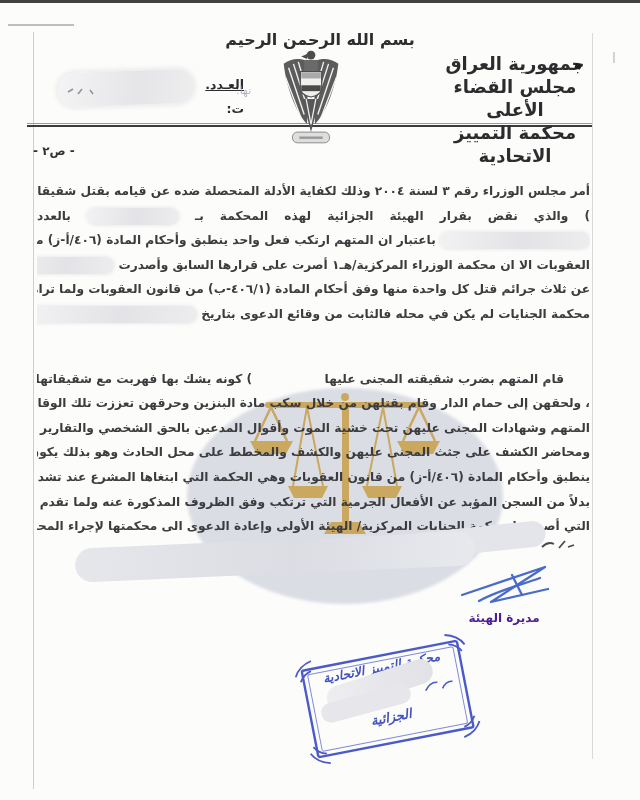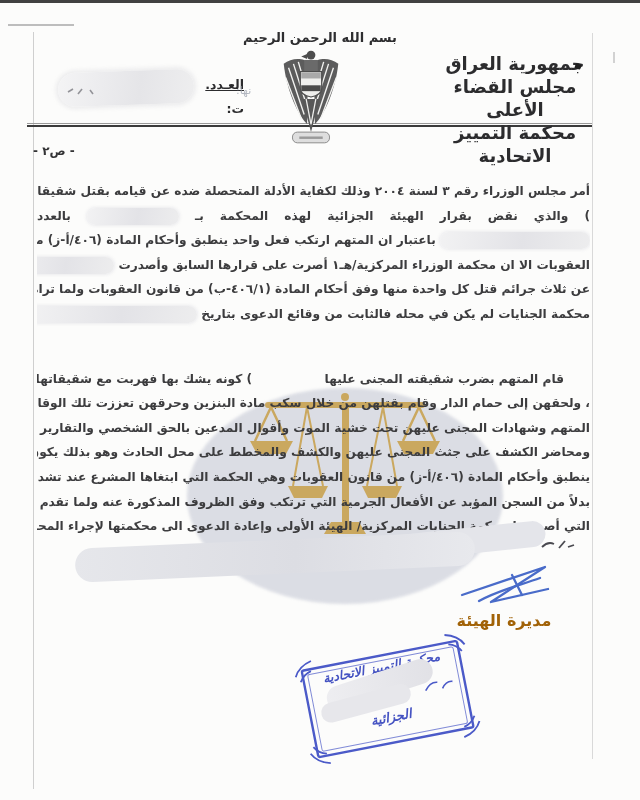--- a/index.html
+++ b/index.html
@@ -10,21 +10,21 @@
   .abs{position:absolute;}
 
   
   .top-bar{left:0;top:0;width:640px;height:3px;background:#414141;z-index:6;}
   .topleft-line{left:8px;top:24px;width:66px;height:2px;background:#bdbdbd;}
   .left-border{left:33px;top:32px;width:1px;height:757px;background:#cfcfcf;}
   .right-border{left:592px;top:33px;width:1px;height:726px;background:#d9d9d9;}
   .margin-dash{left:613px;top:52px;width:2px;height:11px;background:#d2d2d2;}
 
   
-  .bismillah{left:220px;top:30px;width:200px;text-align:center;font-size:13px;
+  .bismillah{left:220px;top:30px;width:200px;text-align:center;font-size:16px;
              font-weight:700;color:#2e2e30;z-index:3;}
   .emblem{left:272px;top:46px;z-index:3;}
   .org-block{left:436px;top:52px;width:158px;text-align:center;direction:rtl;
              font-size:18px;font-weight:700;color:#2c2c2e;line-height:23px;z-index:3;}
   .bullet{left:575px;top:64px;width:6px;height:5px;background:#1e1e1e;border-radius:1px;
           transform:rotate(18deg);z-index:3;}
   .num-label{left:182px;top:77px;width:62px;text-align:right;direction:rtl;font-size:12.5px;
              font-weight:700;color:#2c2c2e;z-index:3;text-decoration:underline;}
   .date-label{left:204px;top:101px;width:40px;text-align:right;direction:rtl;font-size:12.5px;
               font-weight:700;color:#2c2c2e;z-index:3;}
@@ -60,21 +60,21 @@
   
   .swoosh1{left:75px;top:540px;width:400px;height:34px;border-radius:17px;z-index:4;
            background:linear-gradient(95deg,#e6e7eb,#dcdde3 55%,#e8e9ed);transform:rotate(-2.5deg);}
   .swoosh2{left:330px;top:531px;width:216px;height:26px;border-radius:13px;z-index:4;
            background:#e4e5ea;transform:rotate(-6deg);}
   .frag-marks{left:539px;top:535px;z-index:5;}
 
   
   .signature{left:455px;top:556px;z-index:5;}
   .sig-title{left:452px;top:611px;width:104px;text-align:center;direction:rtl;
-             font-size:16px;font-weight:700;color:#a16207;z-index:5;}
+             font-size:12px;font-weight:700;color:#4c1d95;z-index:5;}
 
   
   .stamp{left:300px;top:644px;width:176px;height:114px;transform:rotate(-11deg);z-index:5;}
   .stamp .frame{position:absolute;left:0;top:0;}
   .stamp-line1{position:absolute;left:8px;top:15px;width:160px;text-align:center;direction:rtl;
                font-size:12.5px;font-weight:700;font-style:italic;color:#4553c2;}
   .stamp-line3{position:absolute;left:46px;top:66px;width:84px;text-align:center;direction:rtl;
                font-size:13px;font-weight:700;font-style:italic;color:#4553c2;}
   .stamp-redact{position:absolute;left:28px;top:27px;width:110px;height:25px;border-radius:13px;
                 background:linear-gradient(100deg,#eeeef1,#e1e1e6);transform:rotate(-7deg);}

